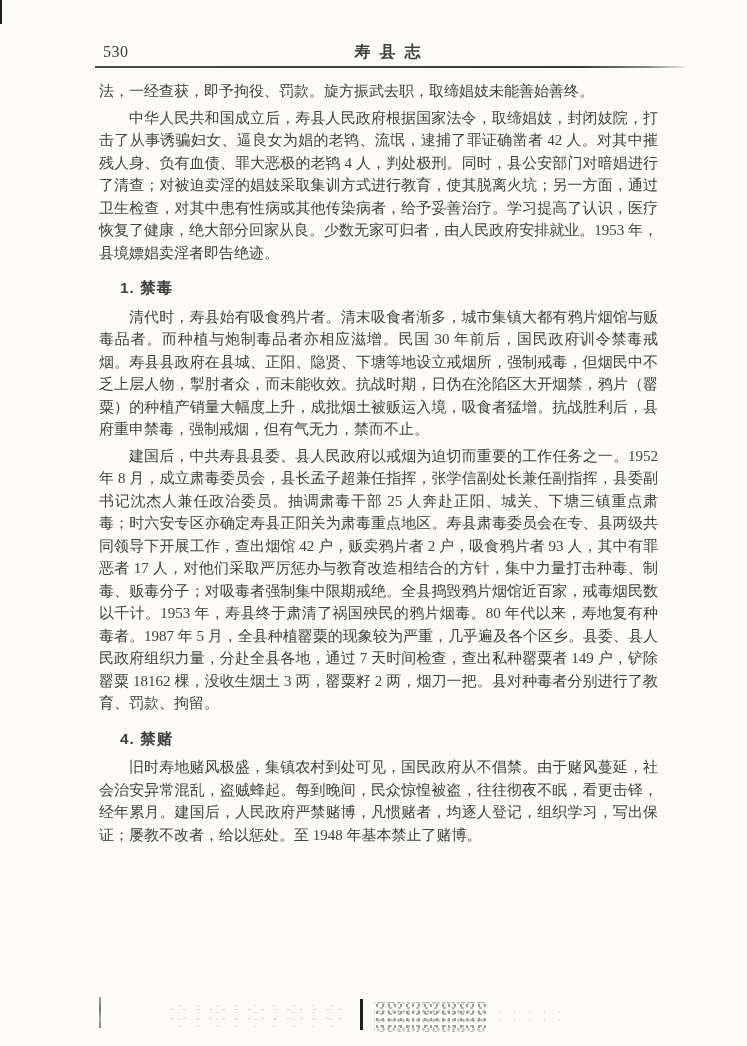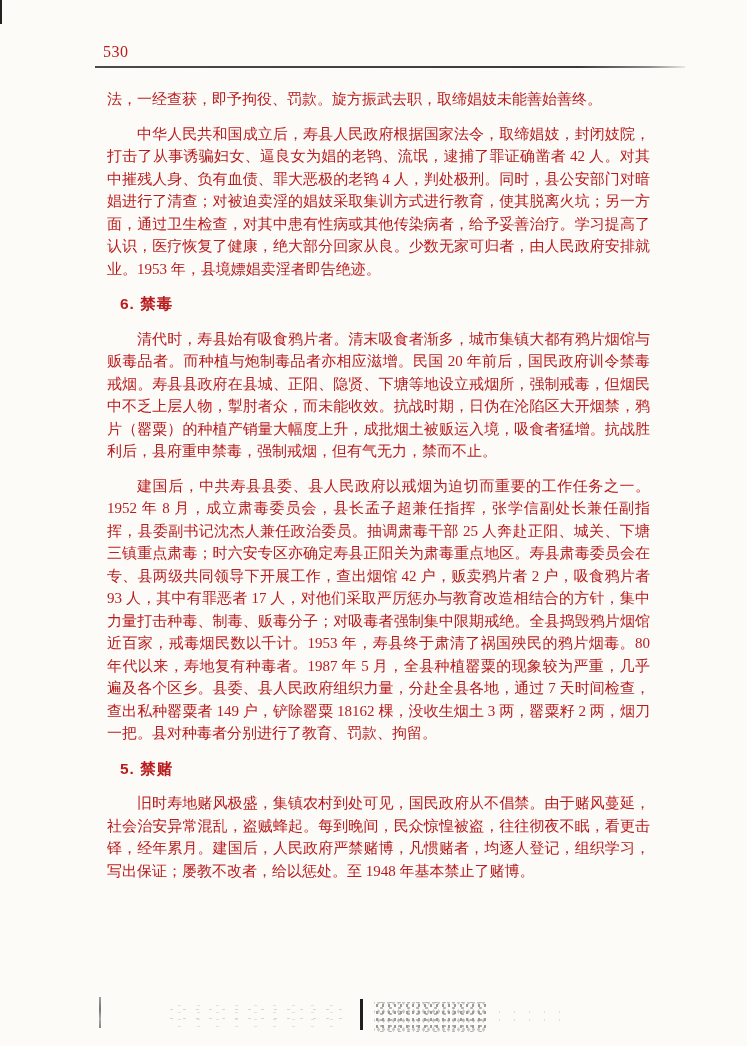--- a/index.html
+++ b/index.html
@@ -7,21 +7,21 @@
     padding: 0;
     background: #fcfbf8;
   }
   .page {
     position: relative;
     width: 747px;
     height: 1046px;
     background: #fcfbf8;
     overflow: hidden;
     font-family: "Liberation Serif", "DejaVu Serif", serif;
-    color: #b91c1c;
+    color: #404040;
   }
 
   
   .page-header {
     position: absolute;
     top: 42px;
     left: 95px;
     right: 67px;
     height: 24px;
   }
@@ -58,21 +58,21 @@
     position: absolute;
     top: 76px;
     left: 95px;
     width: 567px;
     font-size: 15px;
     line-height: 22.5px;
     text-align: justify;
     text-justify: inter-ideograph;
   }
   .para {
-    margin: 12px;
+    margin: 4px;
     text-indent: 2em;
   }
   .para.no-indent {
     text-indent: 0;
   }
   .section-heading {
     font-family: "Liberation Sans", "DejaVu Sans", sans-serif;
     font-size: 15.5px;
     font-weight: bold;
     margin: 13px 0 6px 0;
@@ -132,33 +132,34 @@
 </style>
 </head>
 <body>
 
 <div class="page">
 
   <div class="artifact corner-line"></div>
 
   <header class="page-header">
     <span class="page-number">530</span>
+    <span class="book-title">寿县志</span>
   </header>
   <div class="header-rule"></div>
 
   <main class="body-text">
 
     <p class="para no-indent">法，一经查获，即予拘役、罚款。旋方振武去职，取缔娼妓未能善始善终。</p>
     <p class="para">中华人民共和国成立后，寿县人民政府根据国家法令，取缔娼妓，封闭妓院，打击了从事诱骗妇女、逼良女为娼的老鸨、流氓，逮捕了罪证确凿者 42 人。对其中摧残人身、负有血债、罪大恶极的老鸨 4 人，判处极刑。同时，县公安部门对暗娼进行了清查；对被迫卖淫的娼妓采取集训方式进行教育，使其脱离火坑；另一方面，通过卫生检查，对其中患有性病或其他传染病者，给予妥善治疗。学习提高了认识，医疗恢复了健康，绝大部分回家从良。少数无家可归者，由人民政府安排就业。1953 年，县境嫖娼卖淫者即告绝迹。</p>
 
-    <h3 class="section-heading">6. 禁毒</h3>
-    <p class="para">清代时，寿县始有吸食鸦片者。清末吸食者渐多，城市集镇大都有鸦片烟馆与贩毒品者。而种植与炮制毒品者亦相应滋增。民国 20 年前后，国民政府训令禁毒戒烟。寿县县政府在县城、正阳、隐贤、下塘等地设立戒烟所，强制戒毒，但烟民中不乏上层人物，掣肘者众，而未能收效。抗战时期，日伪在沦陷区大开烟禁，鸦片（罂粟）的种植产销量大幅度上升，成批烟土被贩运入境，吸食者猛增。抗战胜利后，县府重申禁毒，强制戒烟，但有气无力，禁而不止。</p>
+    <h3 class="section-heading">1. 禁毒</h3>
+    <p class="para">清代时，寿县始有吸食鸦片者。清末吸食者渐多，城市集镇大都有鸦片烟馆与贩毒品者。而种植与炮制毒品者亦相应滋增。民国 30 年前后，国民政府训令禁毒戒烟。寿县县政府在县城、正阳、隐贤、下塘等地设立戒烟所，强制戒毒，但烟民中不乏上层人物，掣肘者众，而未能收效。抗战时期，日伪在沦陷区大开烟禁，鸦片（罂粟）的种植产销量大幅度上升，成批烟土被贩运入境，吸食者猛增。抗战胜利后，县府重申禁毒，强制戒烟，但有气无力，禁而不止。</p>
     <p class="para">建国后，中共寿县县委、县人民政府以戒烟为迫切而重要的工作任务之一。1952 年 8 月，成立肃毒委员会，县长孟子超兼任指挥，张学信副处长兼任副指挥，县委副书记沈杰人兼任政治委员。抽调肃毒干部 25 人奔赴正阳、城关、下塘三镇重点肃毒；时六安专区亦确定寿县正阳关为肃毒重点地区。寿县肃毒委员会在专、县两级共同领导下开展工作，查出烟馆 42 户，贩卖鸦片者 2 户，吸食鸦片者 93 人，其中有罪恶者 17 人，对他们采取严厉惩办与教育改造相结合的方针，集中力量打击种毒、制毒、贩毒分子；对吸毒者强制集中限期戒绝。全县捣毁鸦片烟馆近百家，戒毒烟民数以千计。1953 年，寿县终于肃清了祸国殃民的鸦片烟毒。80 年代以来，寿地复有种毒者。1987 年 5 月，全县种植罂粟的现象较为严重，几乎遍及各个区乡。县委、县人民政府组织力量，分赴全县各地，通过 7 天时间检查，查出私种罂粟者 149 户，铲除罂粟 18162 棵，没收生烟土 3 两，罂粟籽 2 两，烟刀一把。县对种毒者分别进行了教育、罚款、拘留。</p>
 
-    <h3 class="section-heading">5. 禁赌</h3>
+    <h3 class="section-heading">4. 禁赌</h3>
     <p class="para">旧时寿地赌风极盛，集镇农村到处可见，国民政府从不倡禁。由于赌风蔓延，社会治安异常混乱，盗贼蜂起。每到晚间，民众惊惶被盗，往往彻夜不眠，看更击铎，经年累月。建国后，人民政府严禁赌博，凡惯赌者，均逐人登记，组织学习，写出保证；屡教不改者，给以惩处。至 1948 年基本禁止了赌博。</p>
 
   </main>
 
   <div class="artifact bottom-tick"></div>
   <div class="artifact bottom-smudge-left"></div>
   <div class="artifact bottom-bar"></div>
   <div class="artifact bottom-smudge-right"></div>
   <div class="artifact bottom-smudge-far"></div>
 

